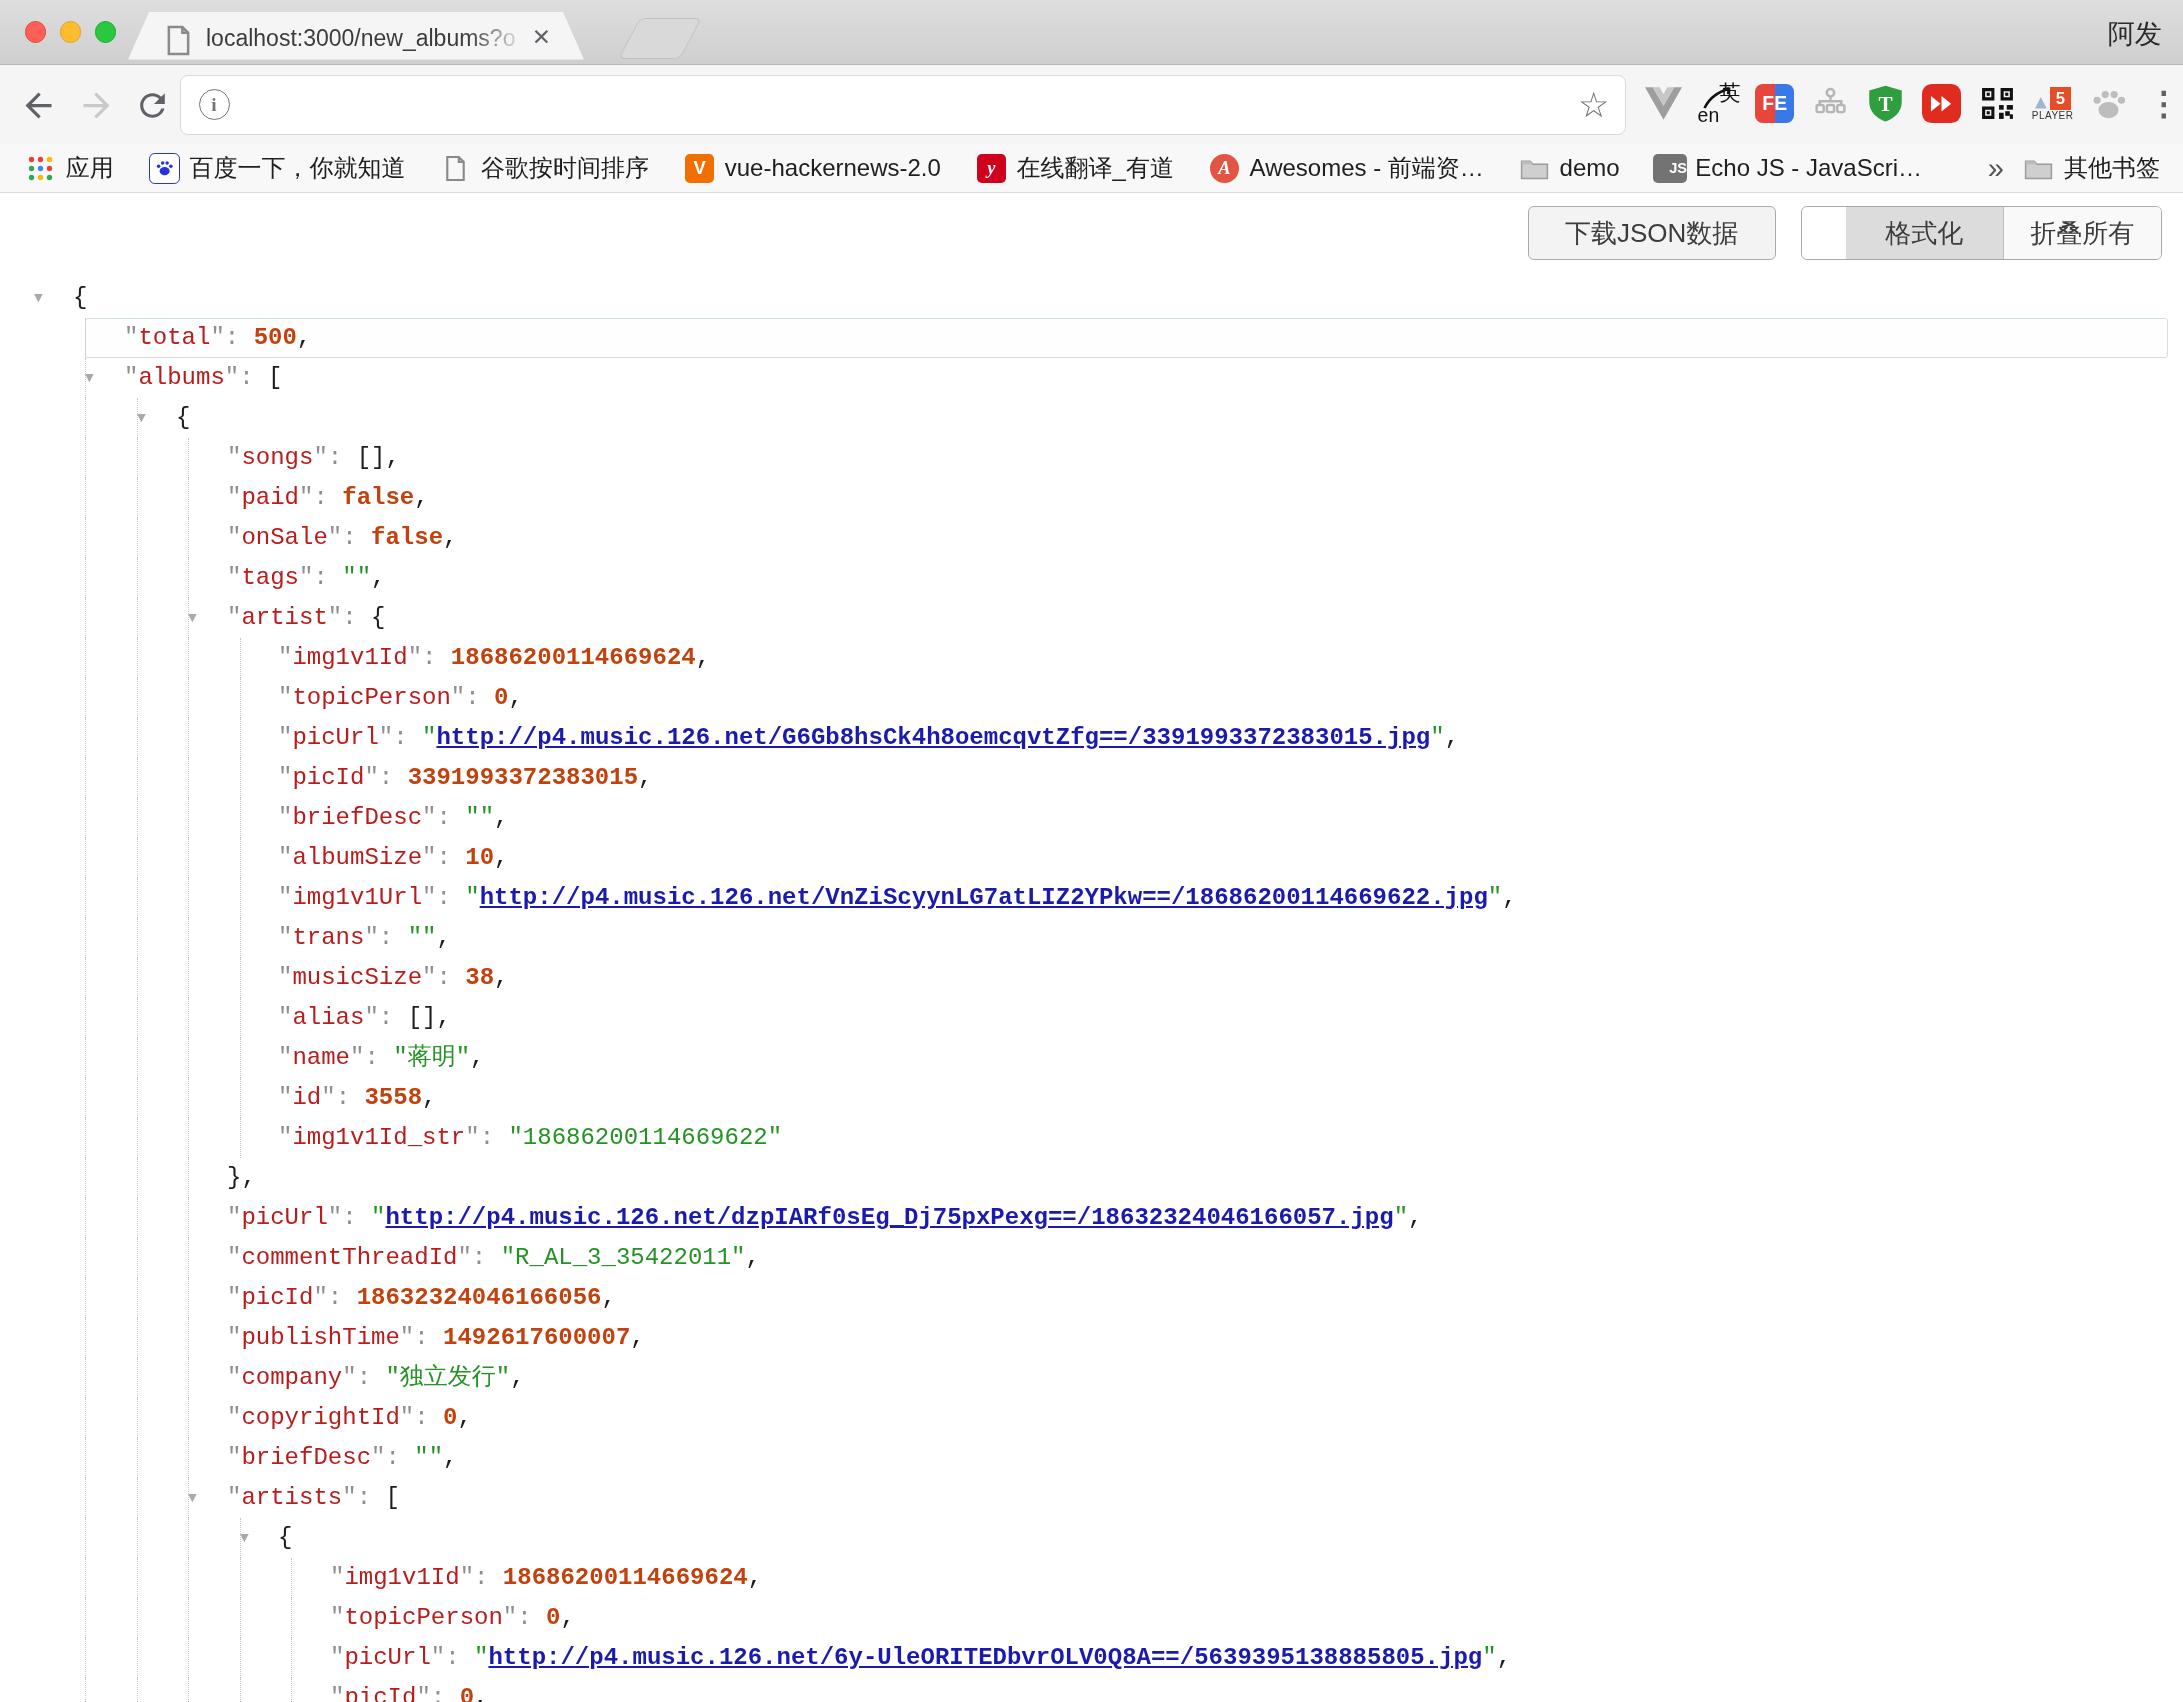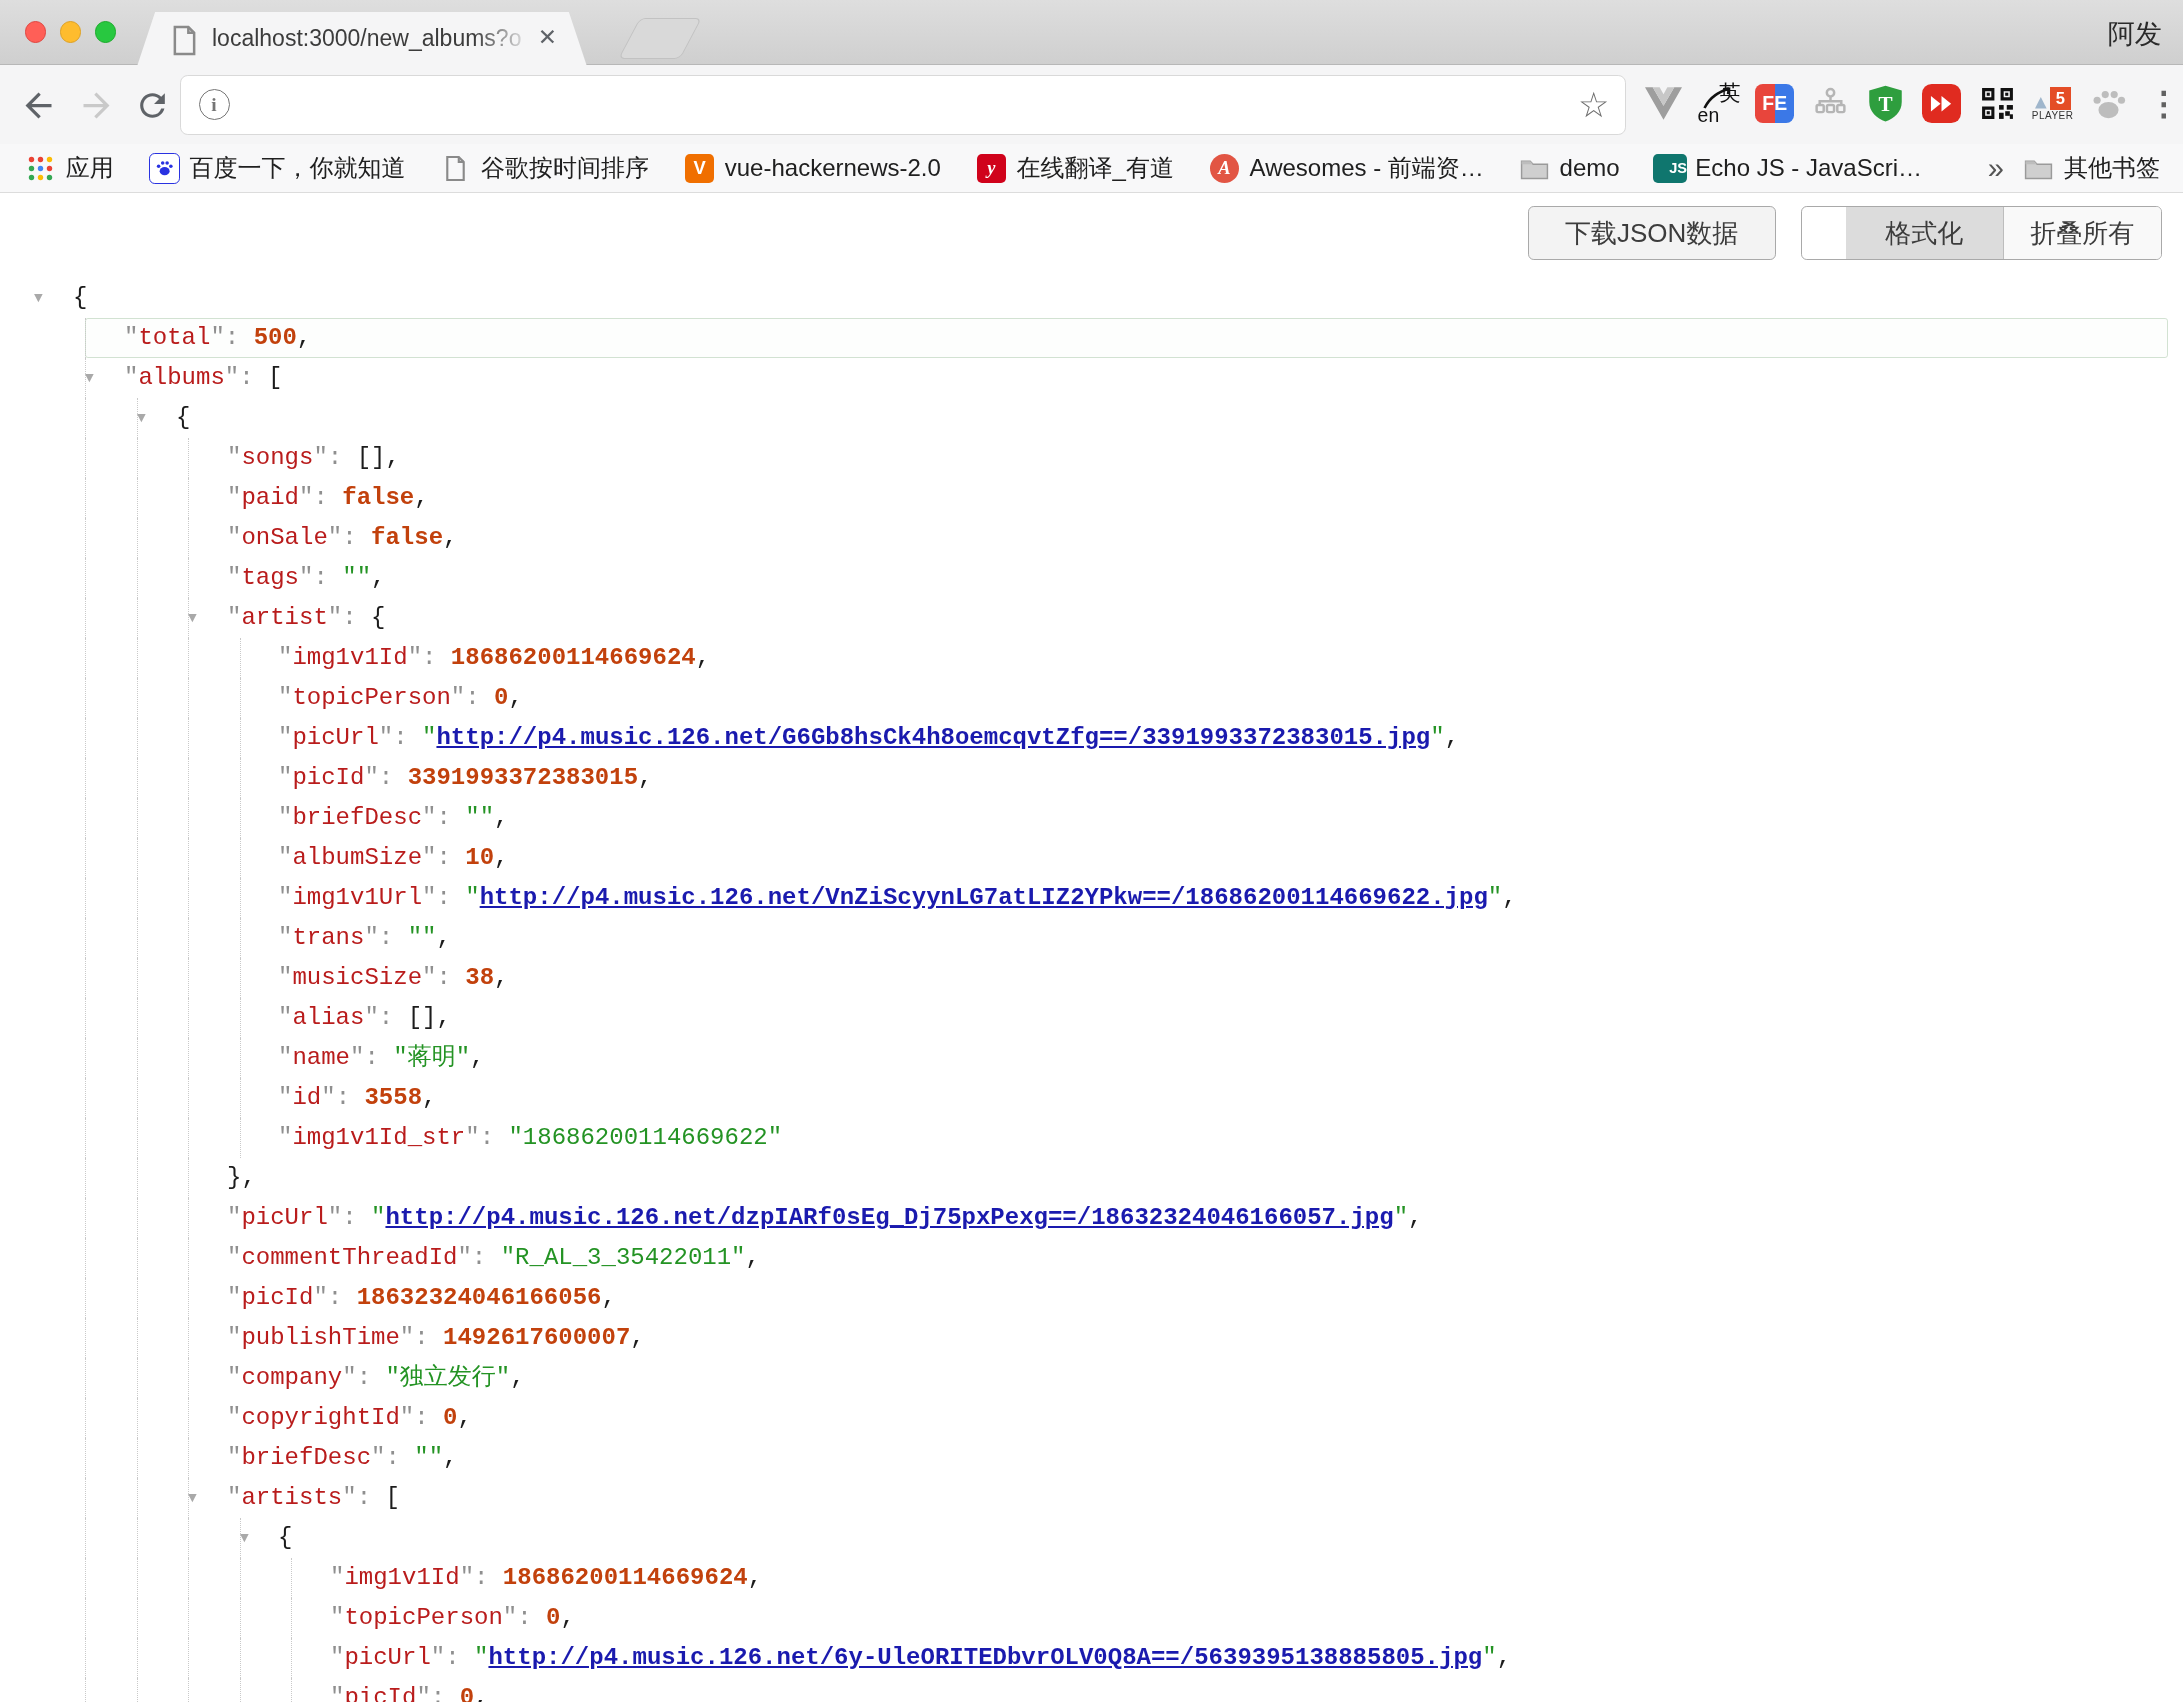--- a/index.html
+++ b/index.html
@@ -6,21 +6,21 @@
   body{width:2183px;height:1702px;overflow:hidden;background:#fff;font-family:"Liberation Sans",sans-serif;}
 
   
   #titlebar{position:absolute;left:0;top:0;width:2183px;height:64px;
     background:linear-gradient(#dedede,#cfcfcf);border-bottom:1px solid #b7b7b7;}
   .lights{position:absolute;left:25px;top:21.3px;display:flex;gap:13.6px;}
   .light{width:19.4px;height:19.4px;border-radius:50%;}
   .light.red{background:#ff5f57;border:1px solid #e0443e;}
   .light.yellow{background:#febc2e;border:1px solid #dea123;}
   .light.green{background:#28c840;border:1px solid #1aab29;}
-  #tab{position:absolute;left:134px;top:11.6px;width:456px;height:64px;background:#f5f5f6;
+  #tab{position:absolute;left:128px;top:11.6px;width:456px;height:48px;background:#f5f5f6;
     clip-path:polygon(0 100%,21.3px 0,calc(100% - 21.3px) 0,100% 100%);}
   #tab .favicon{position:absolute;left:37px;top:13.6px;}
   #tab .tabtitle{position:absolute;left:78px;top:13.6px;width:320px;height:29px;overflow:hidden;
     font-size:23px;color:#3c3c3c;white-space:nowrap;}
   #tab .tabtitle::after{content:'';position:absolute;right:0;top:0;bottom:0;width:58px;
     background:linear-gradient(90deg,rgba(245,245,246,0),#f5f5f6);}
   #tab .close{position:absolute;right:33px;top:12.6px;font-size:23px;color:#5f6368;cursor:pointer;}
   #newtab{position:absolute;left:629px;top:17.5px;width:60px;height:39px;background:#d9d9d9;
     border:1px solid #c2c2c2;transform:skewX(-28deg);border-radius:5.8px;}
   #profile{position:absolute;right:21.3px;top:15.5px;font-size:27px;color:#2b2b2b;}
@@ -265,21 +265,21 @@
     <span class="bmicon">
       <svg width="29" height="23" viewBox="0 0 20 16">
           <path d="M1 3h6l2 2h10v10H1z" fill="#cfcfcf" stroke="#9a9a9a" stroke-width="1"></path>
           <path d="M1 3h6l2 2H1z" fill="#bdbdbd"></path>
         </svg>
     </span>
     <span class="bmlabel">demo</span>
   </div>
   <div class="bm">
     <span class="bmicon">
-        <span class="minisq" style="background:#0f766e;font-size:14.6px;padding-left:16px;">JS</span>
+        <span class="minisq" style="background:#737373;font-size:14.6px;padding-left:16px;">JS</span>
       </span>
     <span class="bmlabel">Echo JS - JavaScri…</span>
   </div>
   <div id="bm-right">
     <span id="overflow">»</span>
     <div class="bm" style="margin-right:0;">
       <span class="bmicon">
         <svg width="29" height="23" viewBox="0 0 20 16">
             <path d="M1 3h6l2 2h10v10H1z" fill="#cfcfcf" stroke="#9a9a9a" stroke-width="1"></path>
             <path d="M1 3h6l2 2H1z" fill="#bdbdbd"></path>

